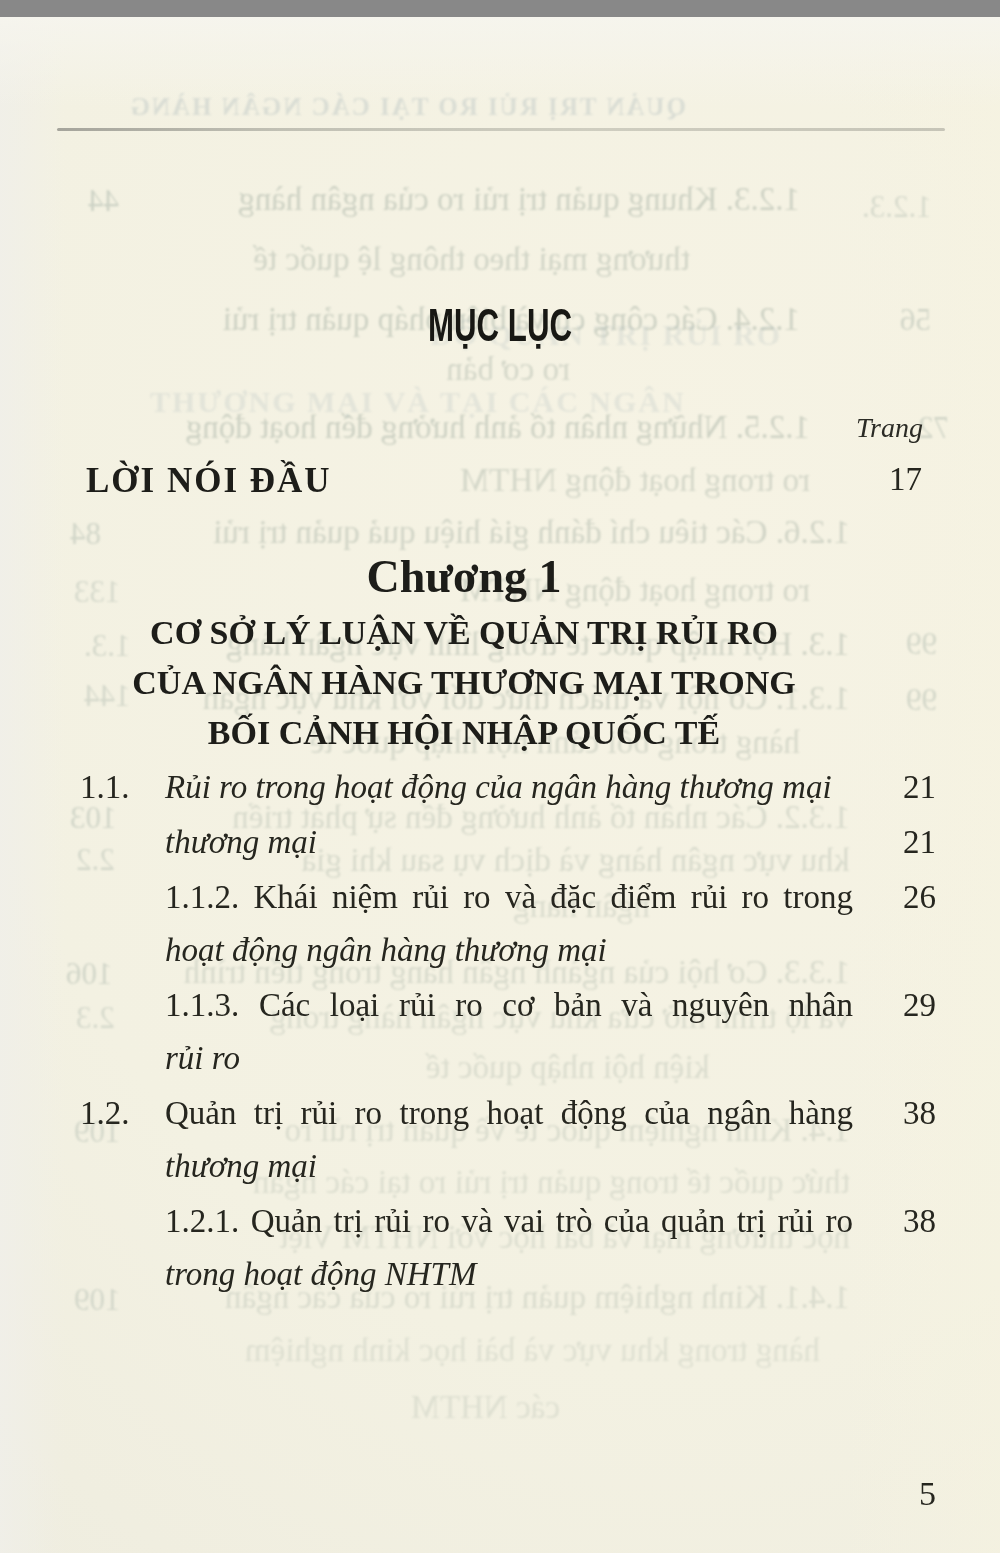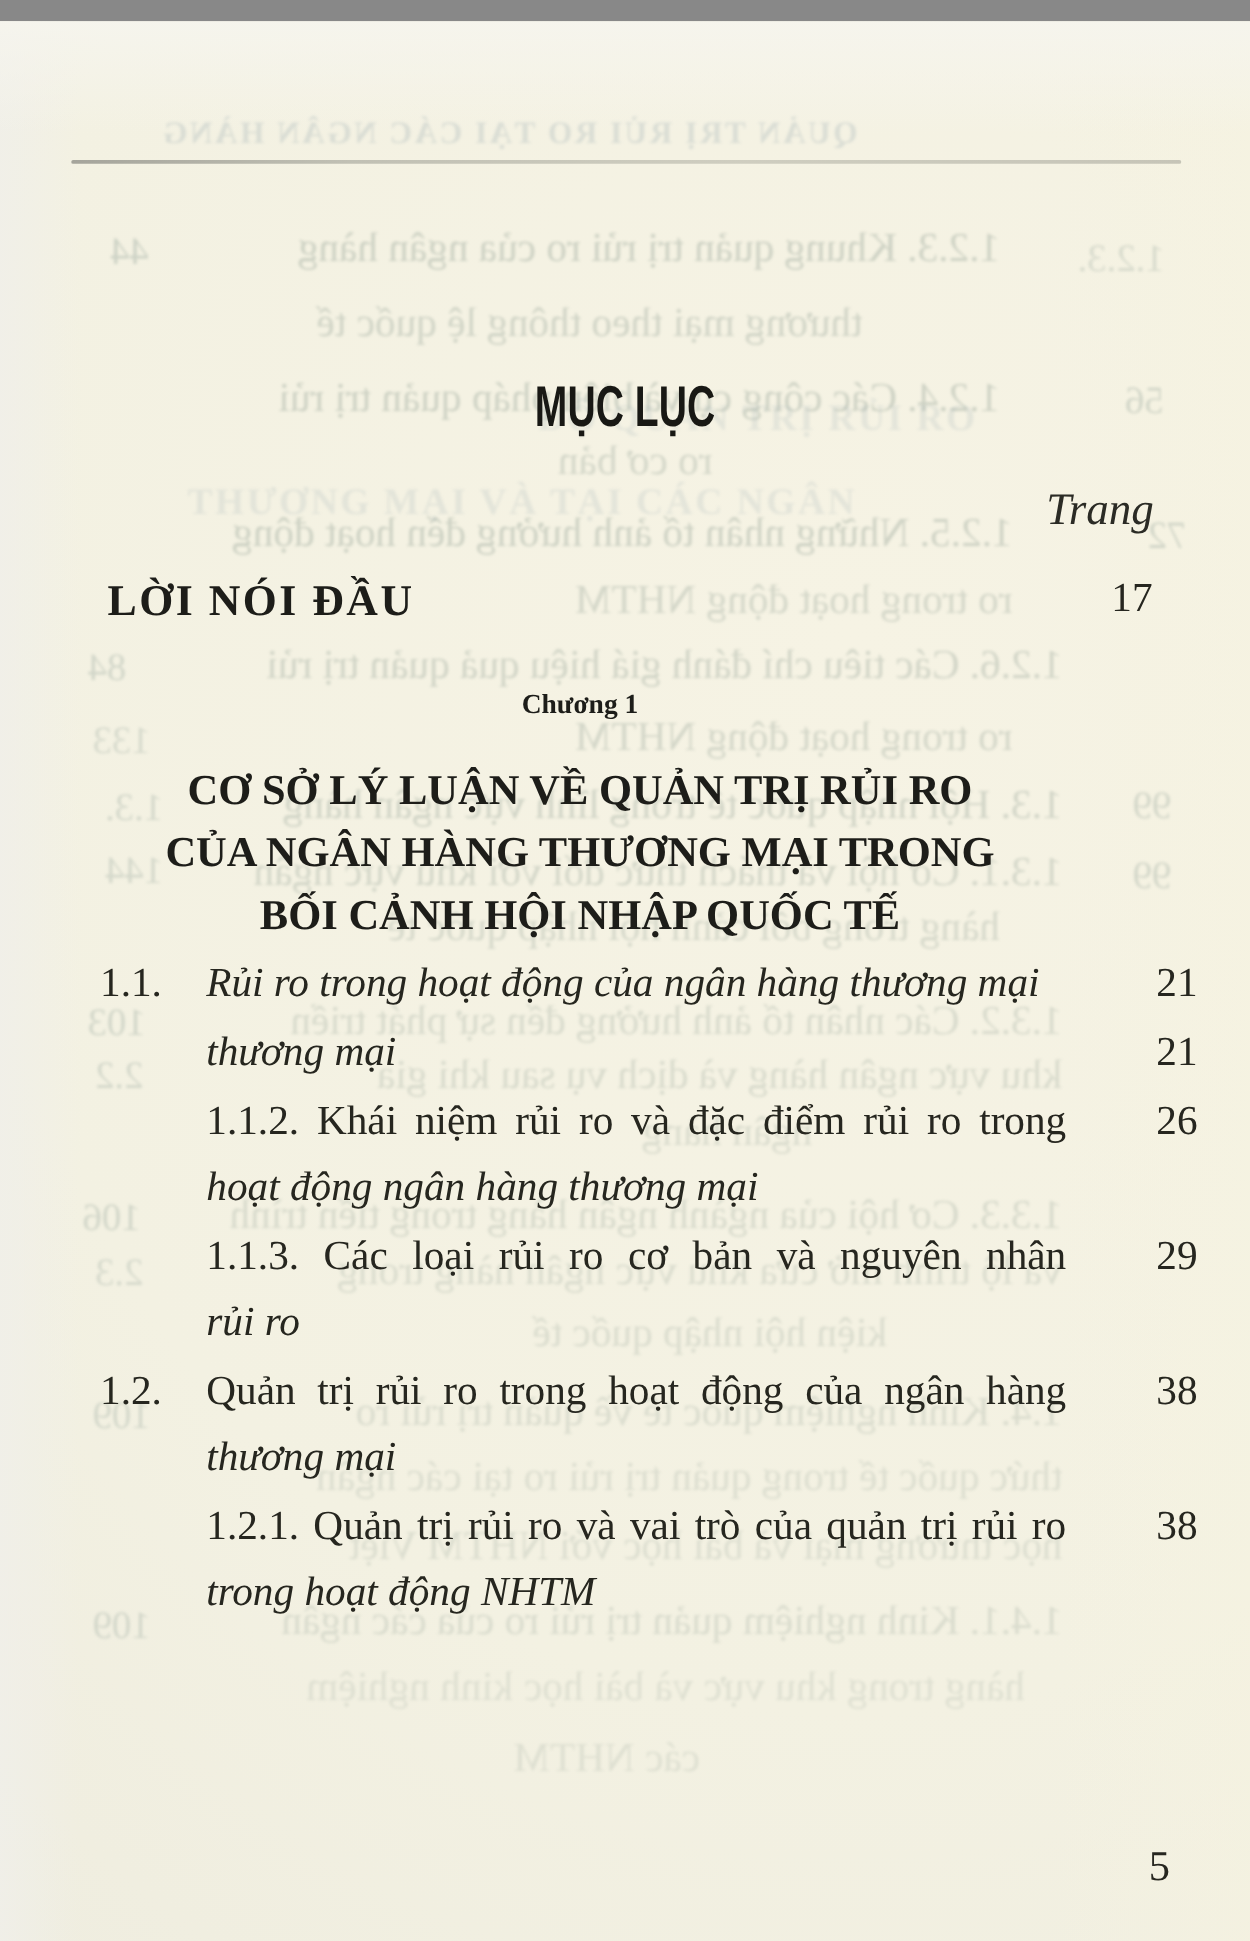--- a/index.html
+++ b/index.html
@@ -27,29 +27,29 @@
     position:absolute;height:3px;border-radius:2px;opacity:.72;
     background:linear-gradient(90deg,#878780,#adada2 25%,#c0bfb2 60%,#b4b3a7 100%);
   }
   
   .title{
     position:absolute;top:281px;left:0;right:0;text-align:center;
     font-family:"Liberation Sans","DejaVu Sans",sans-serif;
     font-weight:bold;font-size:46px;color:#181814;
     transform:scaleX(.68);letter-spacing:0px;
   }
-  .trang{position:absolute;top:369px;right:77px;font-style:italic;font-size:36px;color:#2b2b25;text-align:center;}
+  .trang{position:absolute;top:395px;right:77px;font-style:italic;font-size:28px;color:#2b2b25;text-align:center;}
   .foreword{position:absolute;top:444px;left:86px;right:78px;display:flex;align-items:flex-start;}
   .fw-label{font-weight:bold;font-size:35px;letter-spacing:2px;color:#1d1d19;}
   .fw-page{margin-left:auto;font-size:33px;}
   .chap{position:absolute;left:75px;width:778px;text-align:center;font-weight:bold;color:#1d1d19;}
-  .chap-label{top:533px;font-size:22px;}
+  .chap-label{top:533px;font-size:46px;}
   .chap-title{top:591px;font-size:34px;line-height:50px;}
   .toc{position:absolute;top:744px;left:0;width:1000px;}
-  .toc-row{display:flex;align-items:flex-start;padding-left:80px;padding-right:42px;
+  .toc-row{display:flex;align-items:flex-start;padding-left:80px;padding-right:64px;
            font-size:33px;line-height:53px;margin-top:2px;}
   .toc-row:first-child{margin-top:0;}
   .toc-num{width:85px;flex:none;}
   .toc-body{width:688px;flex:none;}
   .toc-line{text-align:justify;text-align-last:justify;}
   .toc-line.last{text-align-last:left;font-style:italic;}
   .toc-page{margin-left:auto;text-align:right;}
   .folio{position:absolute;top:1458px;right:64px;font-size:34px;}
 </style>
 </head>

